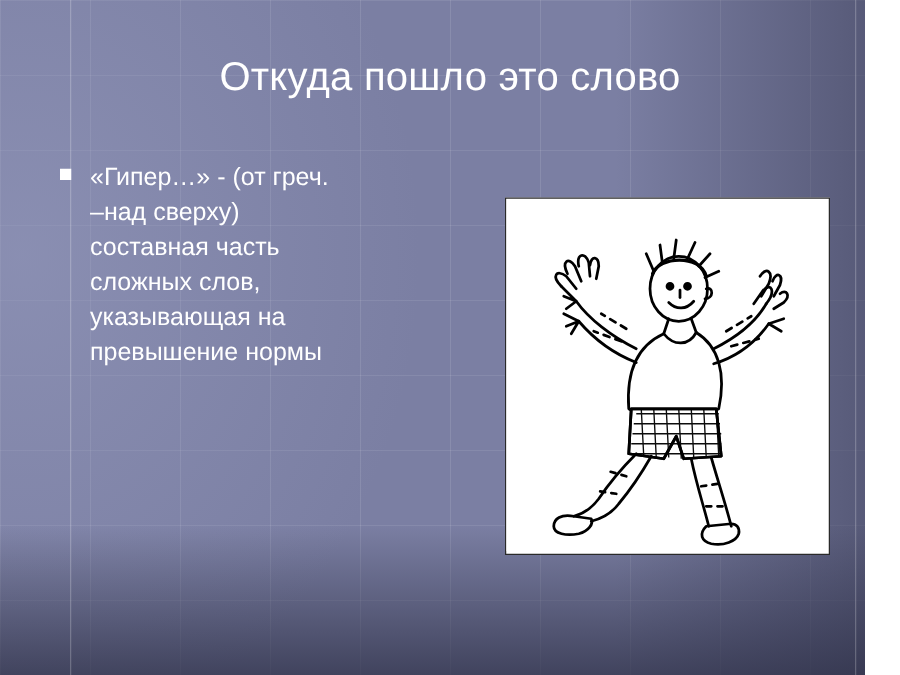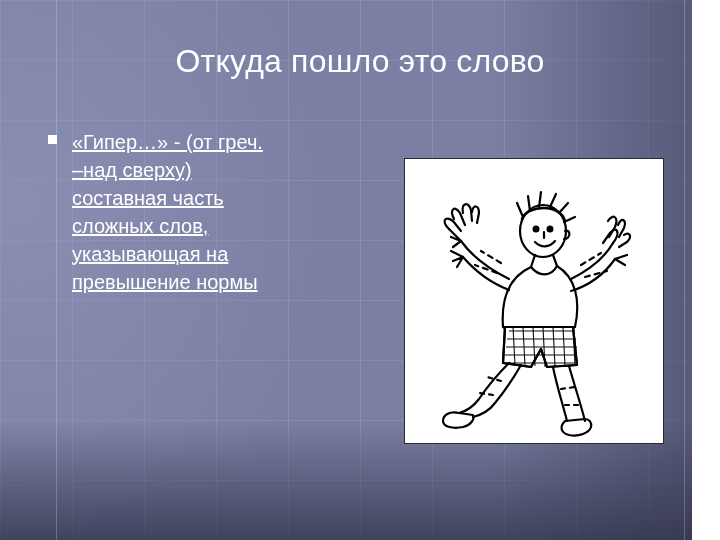--- a/index.html
+++ b/index.html
@@ -101,21 +101,20 @@
     left: 4px;
     top: 7px;
     width: 9px;
     height: 9px;
     background: #ffffff;
     display: block;
   }
   .bullet .btext {
     display: block;
     white-space: pre-line;
-    text-decoration: underline;
   }
 
   
   .picture {
     position: absolute;
     left: 404px;
     top: 158px;
     width: 258px;
     height: 284px;
     background: #ffffff;

